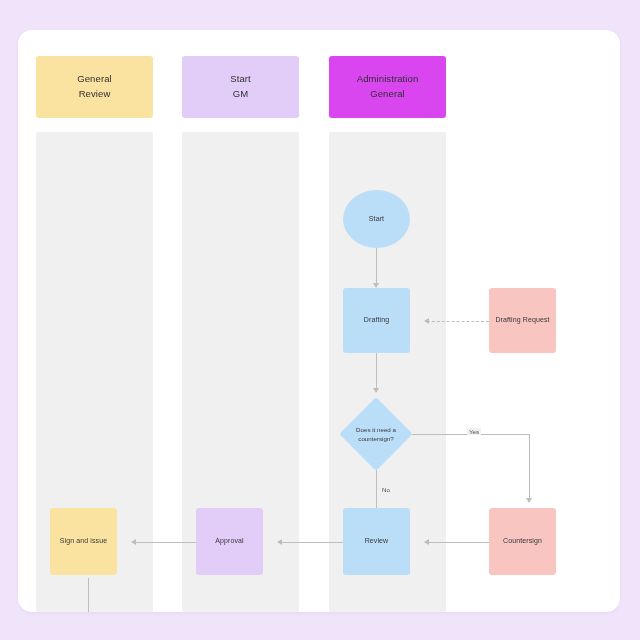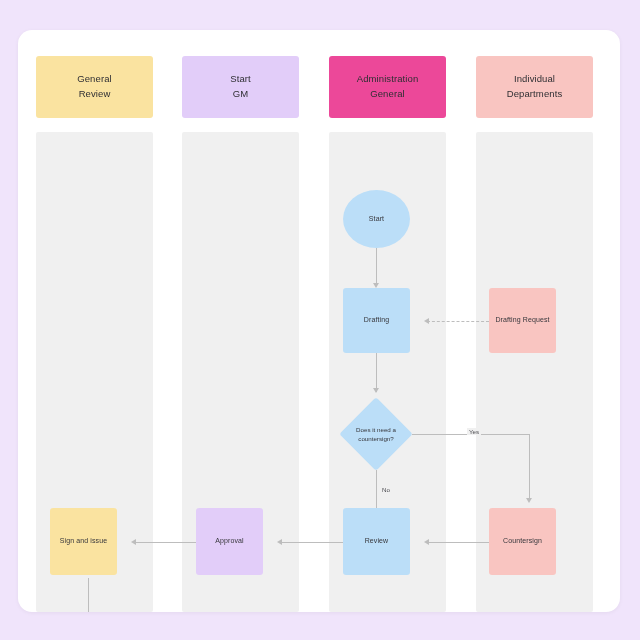--- a/index.html
+++ b/index.html
@@ -143,34 +143,27 @@
 
   <div class="lane" style="left:164px;">
     <div class="lane-header" style="background:#e2cdf9;">
       <span>Start</span>
       <span>GM</span>
     </div>
     <div class="lane-body"></div>
   </div>
 
   <div class="lane" style="left:311px;">
-    <div class="lane-header" style="background:#ec4899;">
+    <div class="lane-header" style="background:#d946ef;">
       <span>Administration</span>
       <span>General</span>
     </div>
     <div class="lane-body"></div>
   </div>
 
-  <div class="lane" style="left:458px;">
-    <div class="lane-header" style="background:#f9c5c1;">
-      <span>Individual</span>
-      <span>Departments</span>
-    </div>
-    <div class="lane-body"></div>
-  </div>
 
   <div class="conn v" style="left:358px; top:218px; height:38px;"></div>
   <div class="arrow down" style="left:355px; top:253px;"></div>
 
   <div class="conn dashed-h" style="left:409px; top:291px; width:62px;"></div>
   <div class="arrow left" style="left:406px; top:288px;"></div>
 
   <div class="conn v" style="left:358px; top:323px; height:39px;"></div>
   <div class="arrow down" style="left:355px; top:358px;"></div>
 

